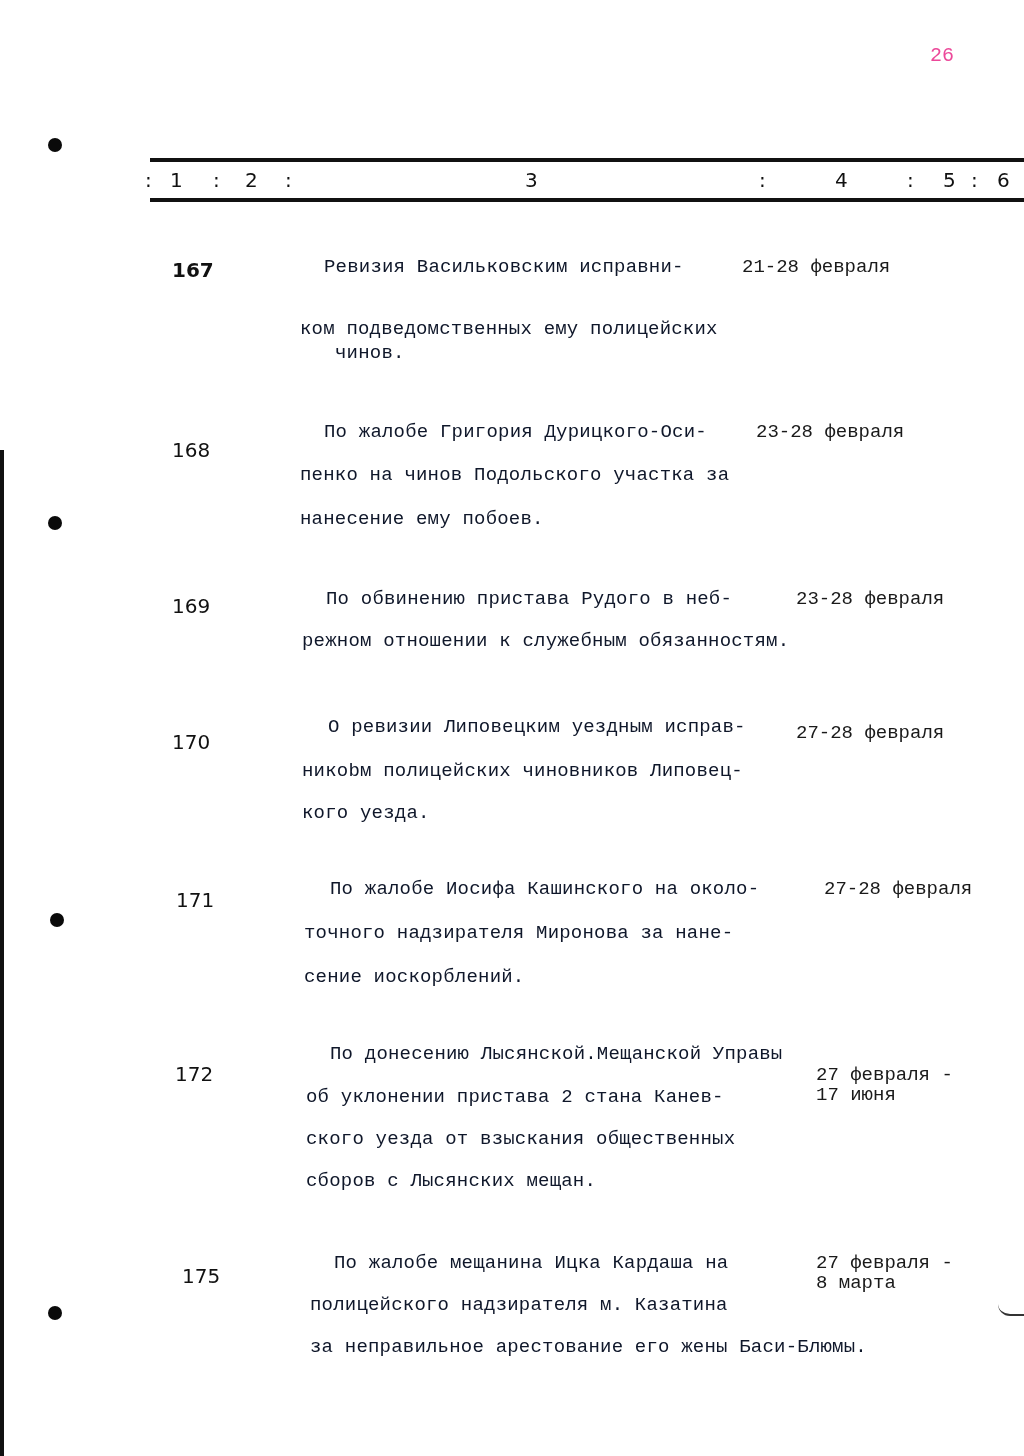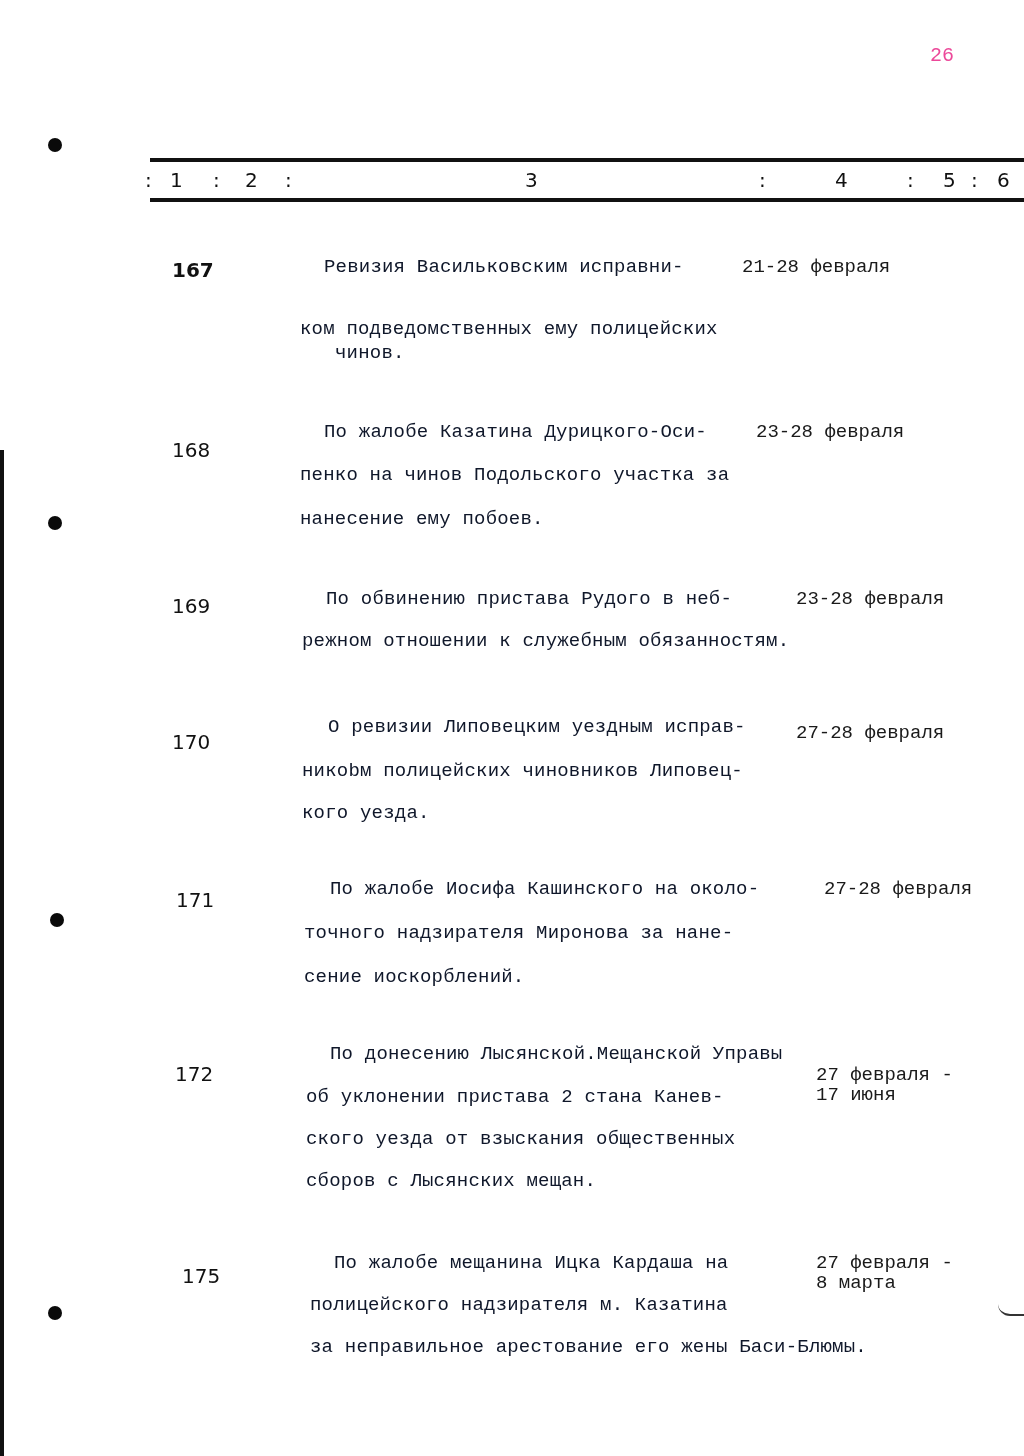--- a/index.html
+++ b/index.html
@@ -77,21 +77,21 @@
 <div class="entry">
   <div class="entry-num" style="left:172px;top:258px;font-weight:bold;">167</div>
   <div class="line" style="left:324px;top:256px;">Ревизия Васильковским исправни-</div>
   <div class="line" style="left:300px;top:298px;margin-top:20px;">ком подведомственных ему полицейских</div>
   <div class="line" style="left:300px;top:342px;margin-left:35px;">чинов.</div>
   <div class="date" style="left:742px;top:256px;">21-28 февраля</div>
 </div>
 
 <div class="entry">
   <div class="entry-num" style="left:172px;top:438px;">168</div>
-  <div class="line" style="left:324px;top:421px;">По жалобе Казатина Дурицкого-Оси-</div>
+  <div class="line" style="left:324px;top:421px;">По жалобе Григория Дурицкого-Оси-</div>
   <div class="line" style="left:300px;top:464px;">пенко на чинов Подольского участка за</div>
   <div class="line" style="left:300px;top:508px;">нанесение ему побоев.</div>
   <div class="date" style="left:756px;top:421px;">23-28 февраля</div>
 </div>
 
 <div class="entry">
   <div class="entry-num" style="left:172px;top:594px;">169</div>
   <div class="line" style="left:326px;top:588px;">По обвинению пристава Рудого в неб-</div>
   <div class="line" style="left:302px;top:630px;">режном отношении к служебным обязанностям.</div>
   <div class="date" style="left:796px;top:588px;">23-28 февраля</div>

